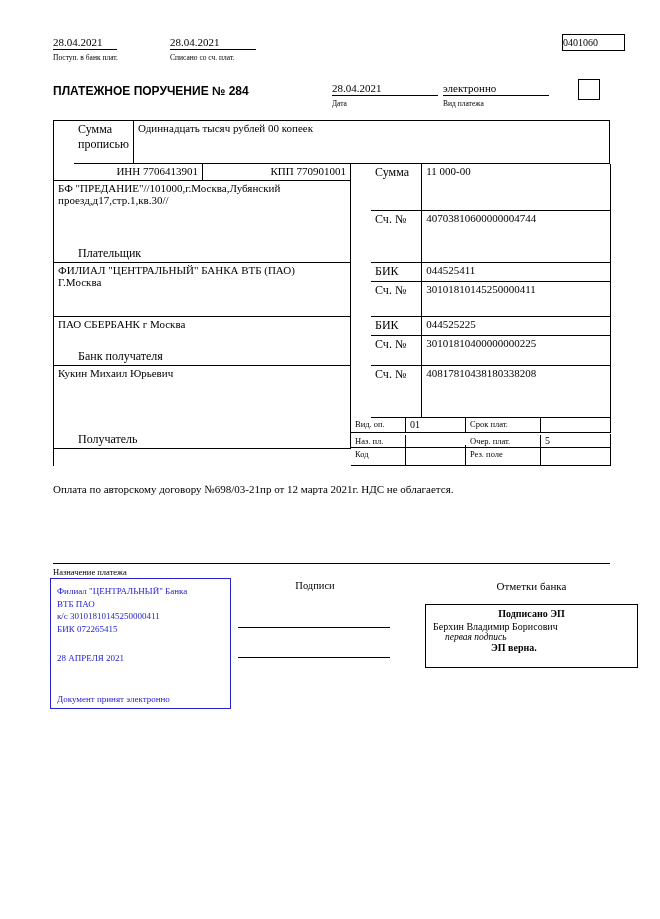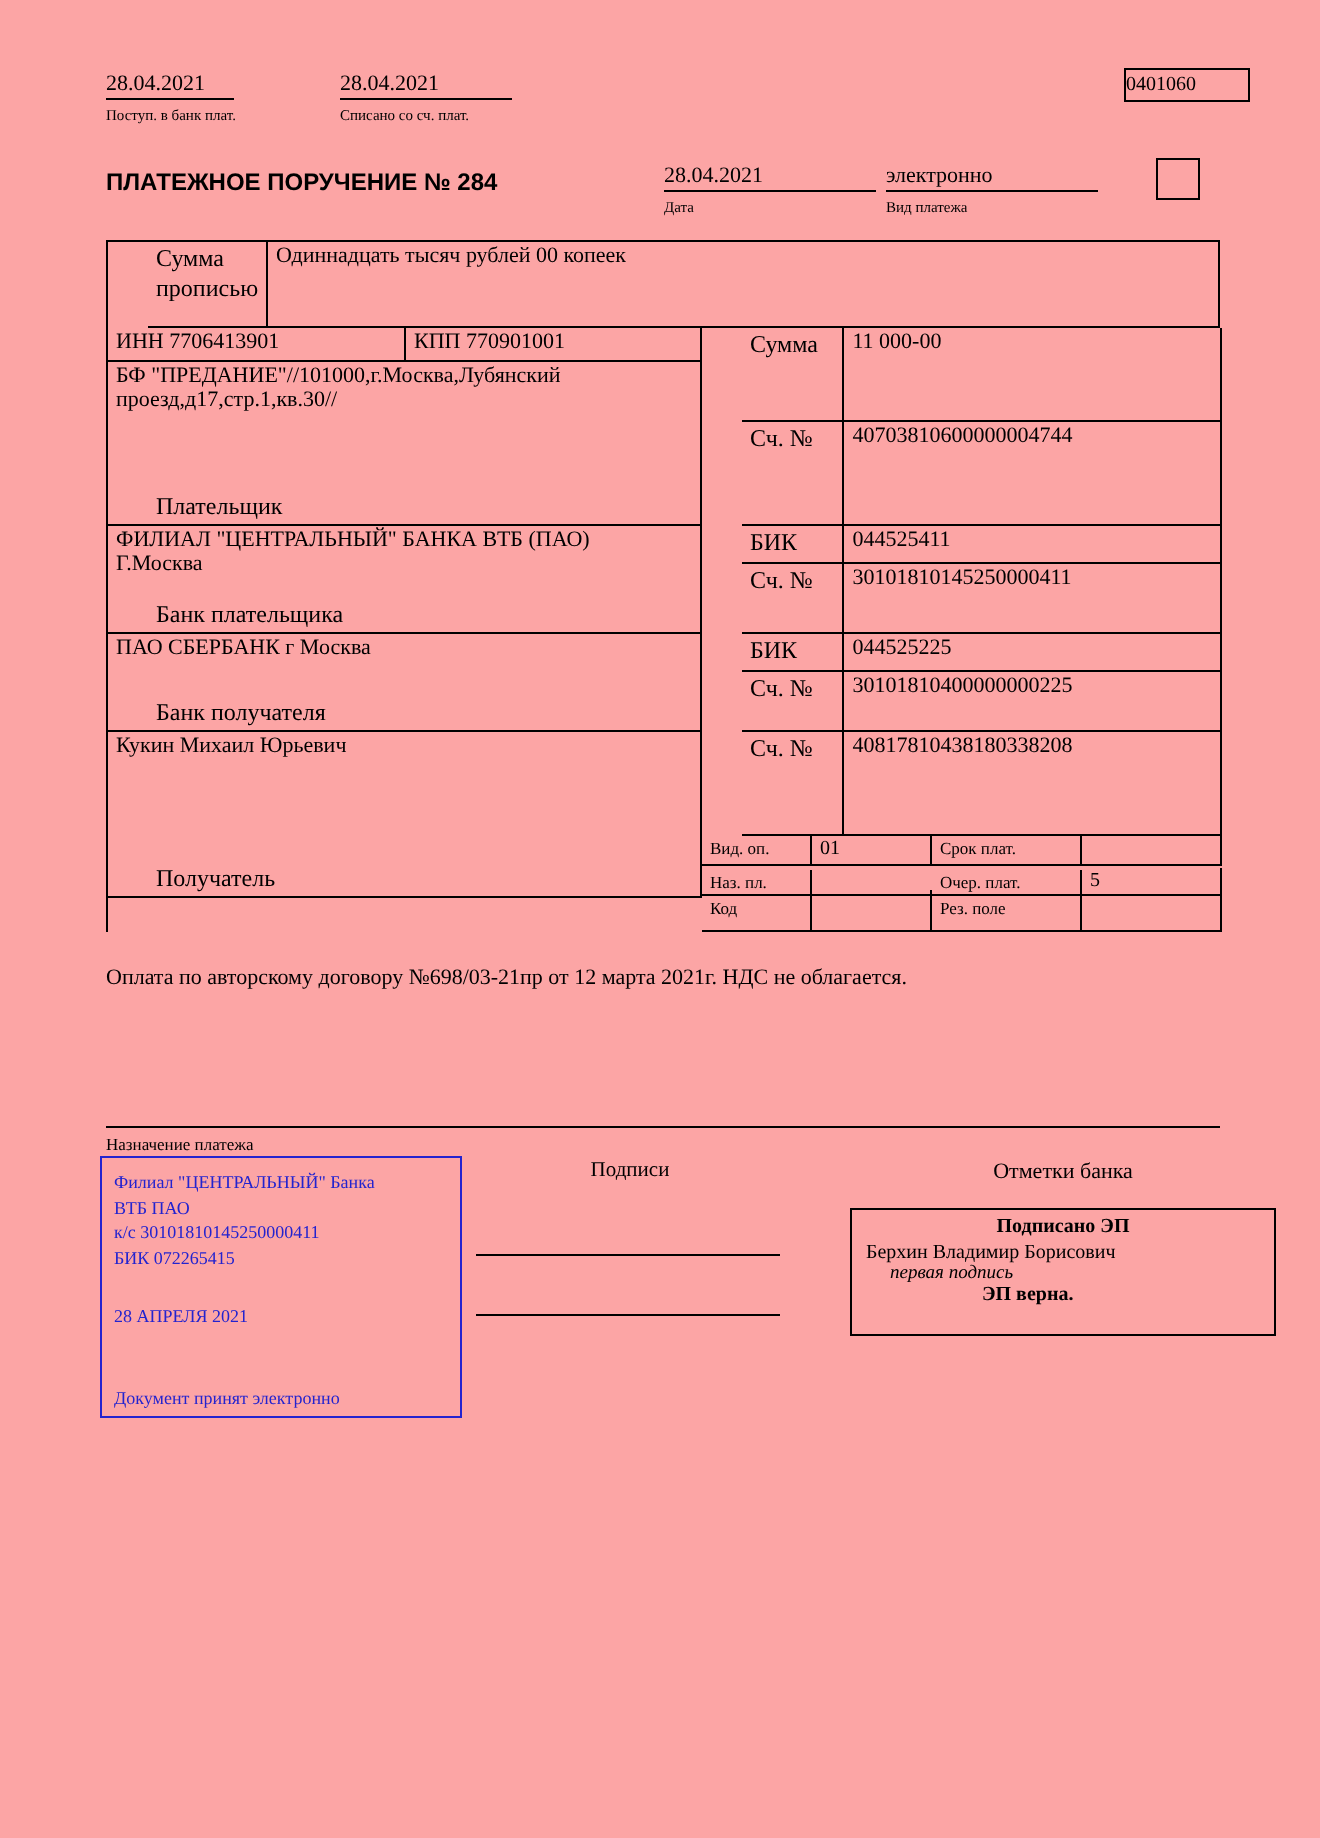--- a/index.html
+++ b/index.html
@@ -1,19 +1,19 @@
 <!DOCTYPE html>
 <html><head>
 <meta charset="utf-8">
 <style>
   * { margin:0; padding:0; box-sizing:border-box; }
   html,body { background:#e8e8e8; }
   .page {
     position:relative; width:660px; height:919px; margin:0 auto;
-    background:#fca5a5; color:#000;
+    background:#ffffff; color:#000;
     font-family:"Liberation Serif", serif; font-size:11px;
   }
   .abs { position:absolute; }
   .cell { border-right:1px solid #000; border-bottom:1px solid #000; padding:1px 4px; overflow:hidden; }
   .row  { display:flex; }
   .lbl-xs { font-size:7.5px; }
   .lbl-sm { font-size:8.5px; }
   .lbl-md { font-size:12px;margin-left:20px; }
   .val    { font-size:11px; }
   .underline-cell { border-bottom:1px solid #000; padding-bottom:1px; font-size:11px; }
@@ -53,31 +53,30 @@
   <div class="abs" style="left:53px; top:120px; width:557px; border-top:1px solid #000; border-left:1px solid #000;">
 
     <div class="row" style="height:43px;">
       <div class="cell lbl-md" style="width:62px;">Сумма прописью</div>
       <div class="cell val" style="width:495px;">Одиннадцать тысяч рублей 00 копеек</div>
     </div>
 
     <div class="row">
 
       <div style="width:297px;">
-        <div class="row" style="height:17px;">
+        <div class="row" style="height:17px;text-align:right;">
           <div class="cell val" style="width:149px;">ИНН 7706413901</div>
           <div class="cell val" style="width:148px;">КПП 770901001</div>
         </div>
         <div class="cell vstack" style="width:297px; height:82px;">
           <div class="val">БФ "ПРЕДАНИЕ"//101000,г.Москва,Лубянский проезд,д17,стр.1,кв.30//</div>
           <div class="lbl-md">Плательщик</div>
         </div>
         <div class="cell vstack" style="width:297px; height:54px;">
           <div class="val" style="max-width:255px;">ФИЛИАЛ "ЦЕНТРАЛЬНЫЙ" БАНКА ВТБ (ПАО) Г.Москва</div>
-          <div class="lbl-md">Банк плательщика</div>
         </div>
         <div class="cell vstack" style="width:297px; height:49px;">
           <div class="val">ПАО СБЕРБАНК г Москва</div>
           <div class="lbl-md">Банк получателя</div>
         </div>
         <div class="cell vstack" style="width:297px; height:83px;">
           <div class="val">Кукин Михаил Юрьевич</div>
           <div class="lbl-md">Получатель</div>
         </div>
       </div>

